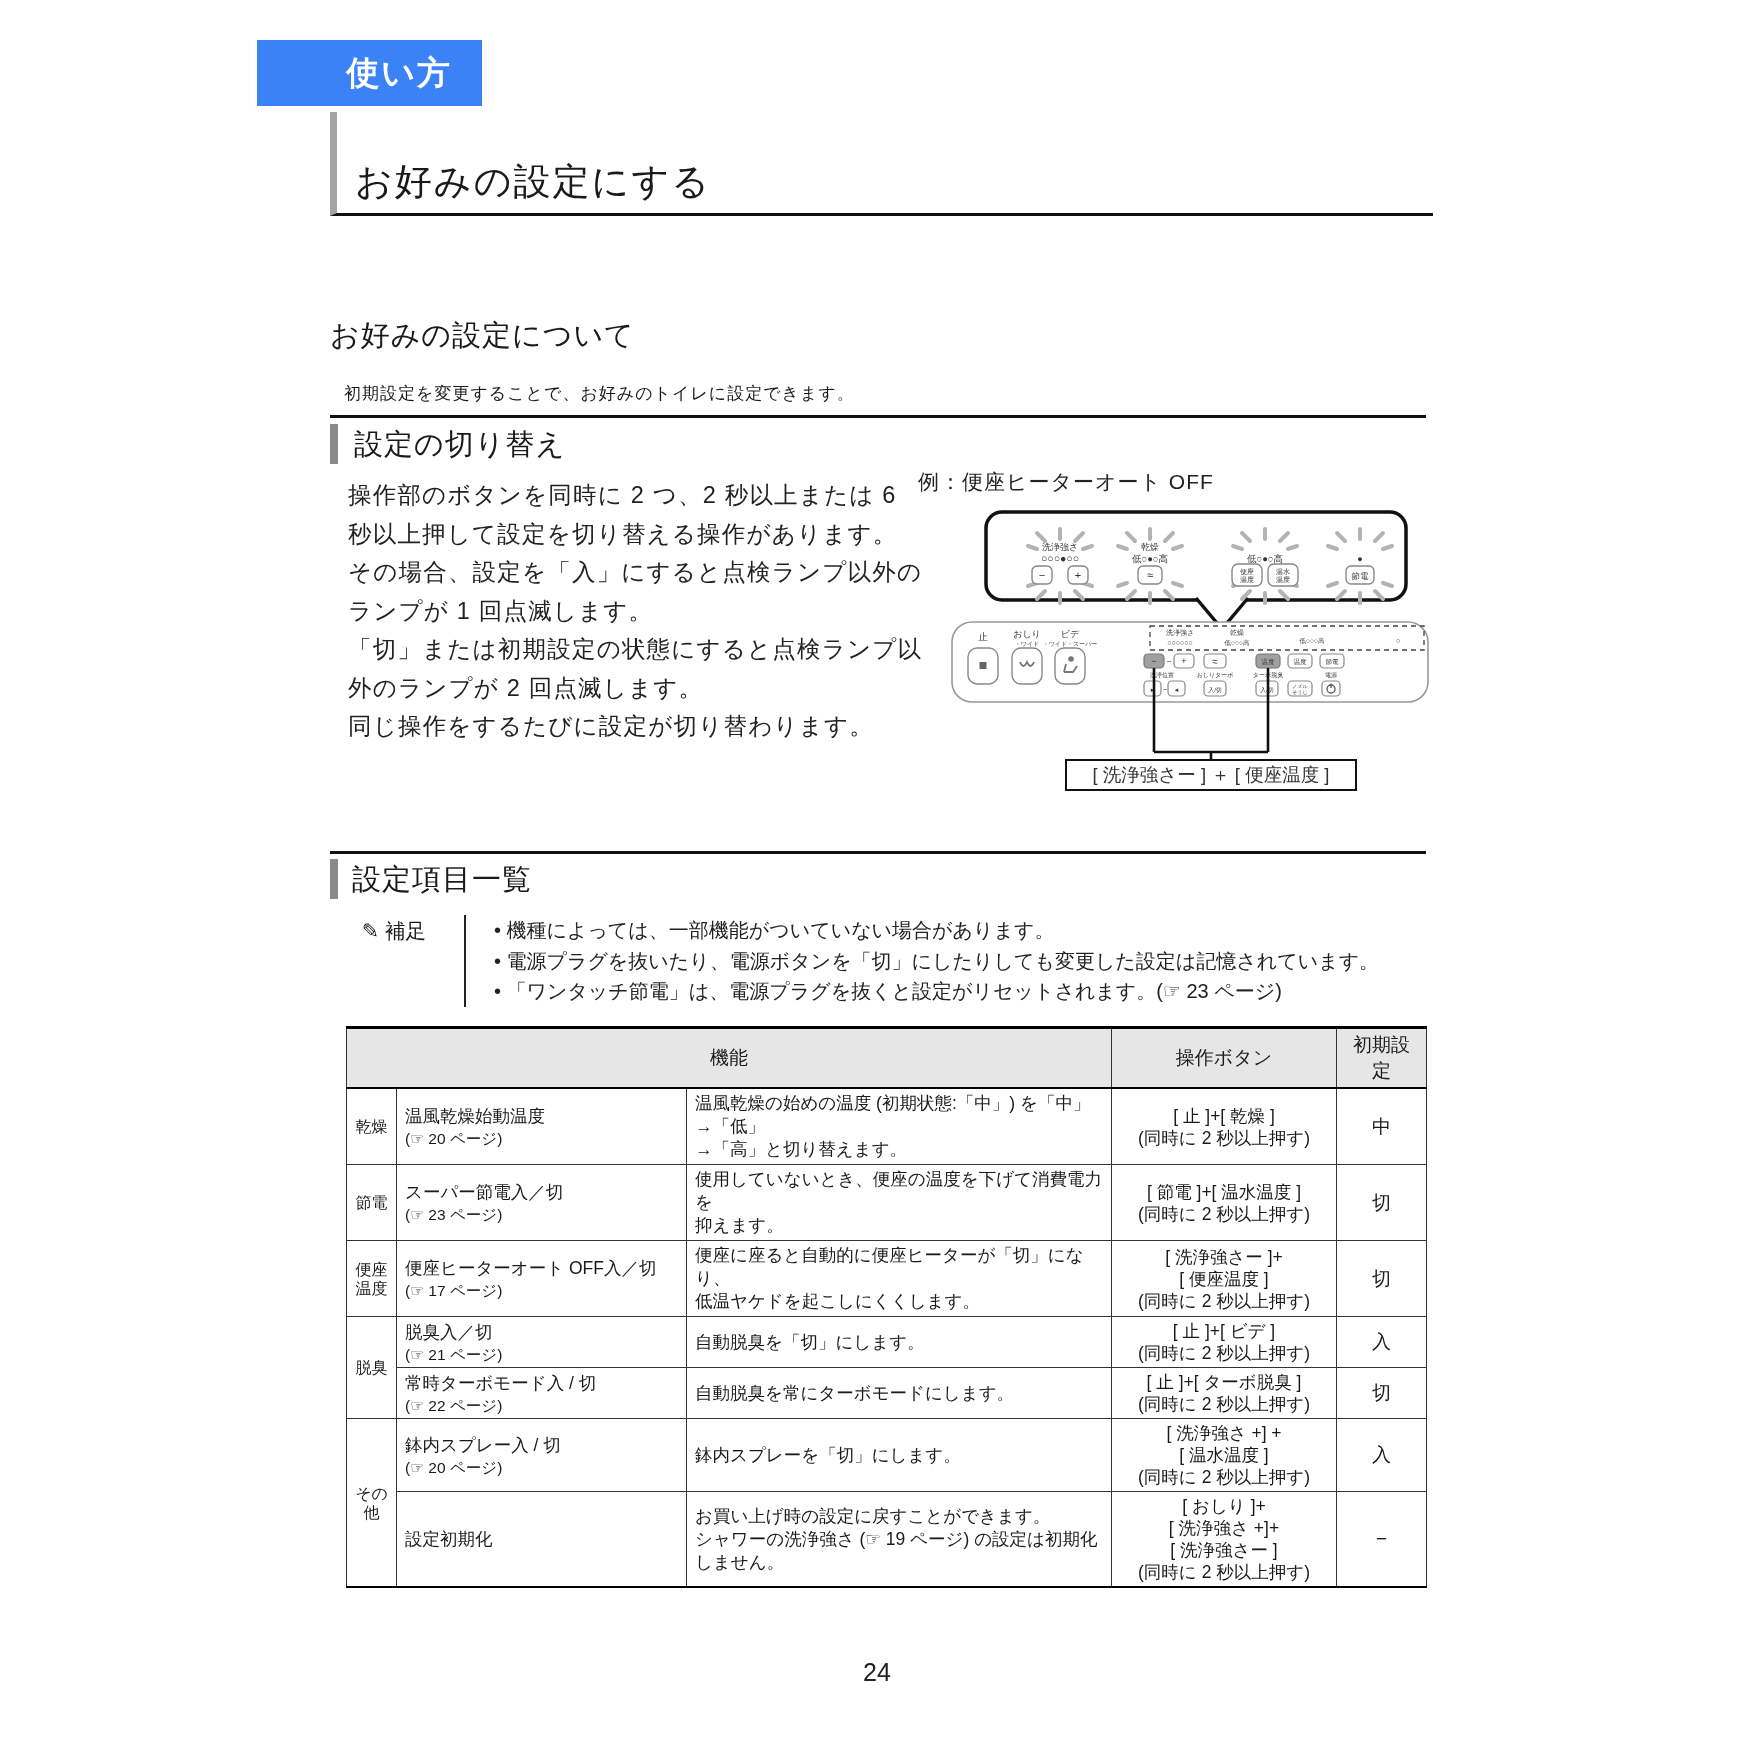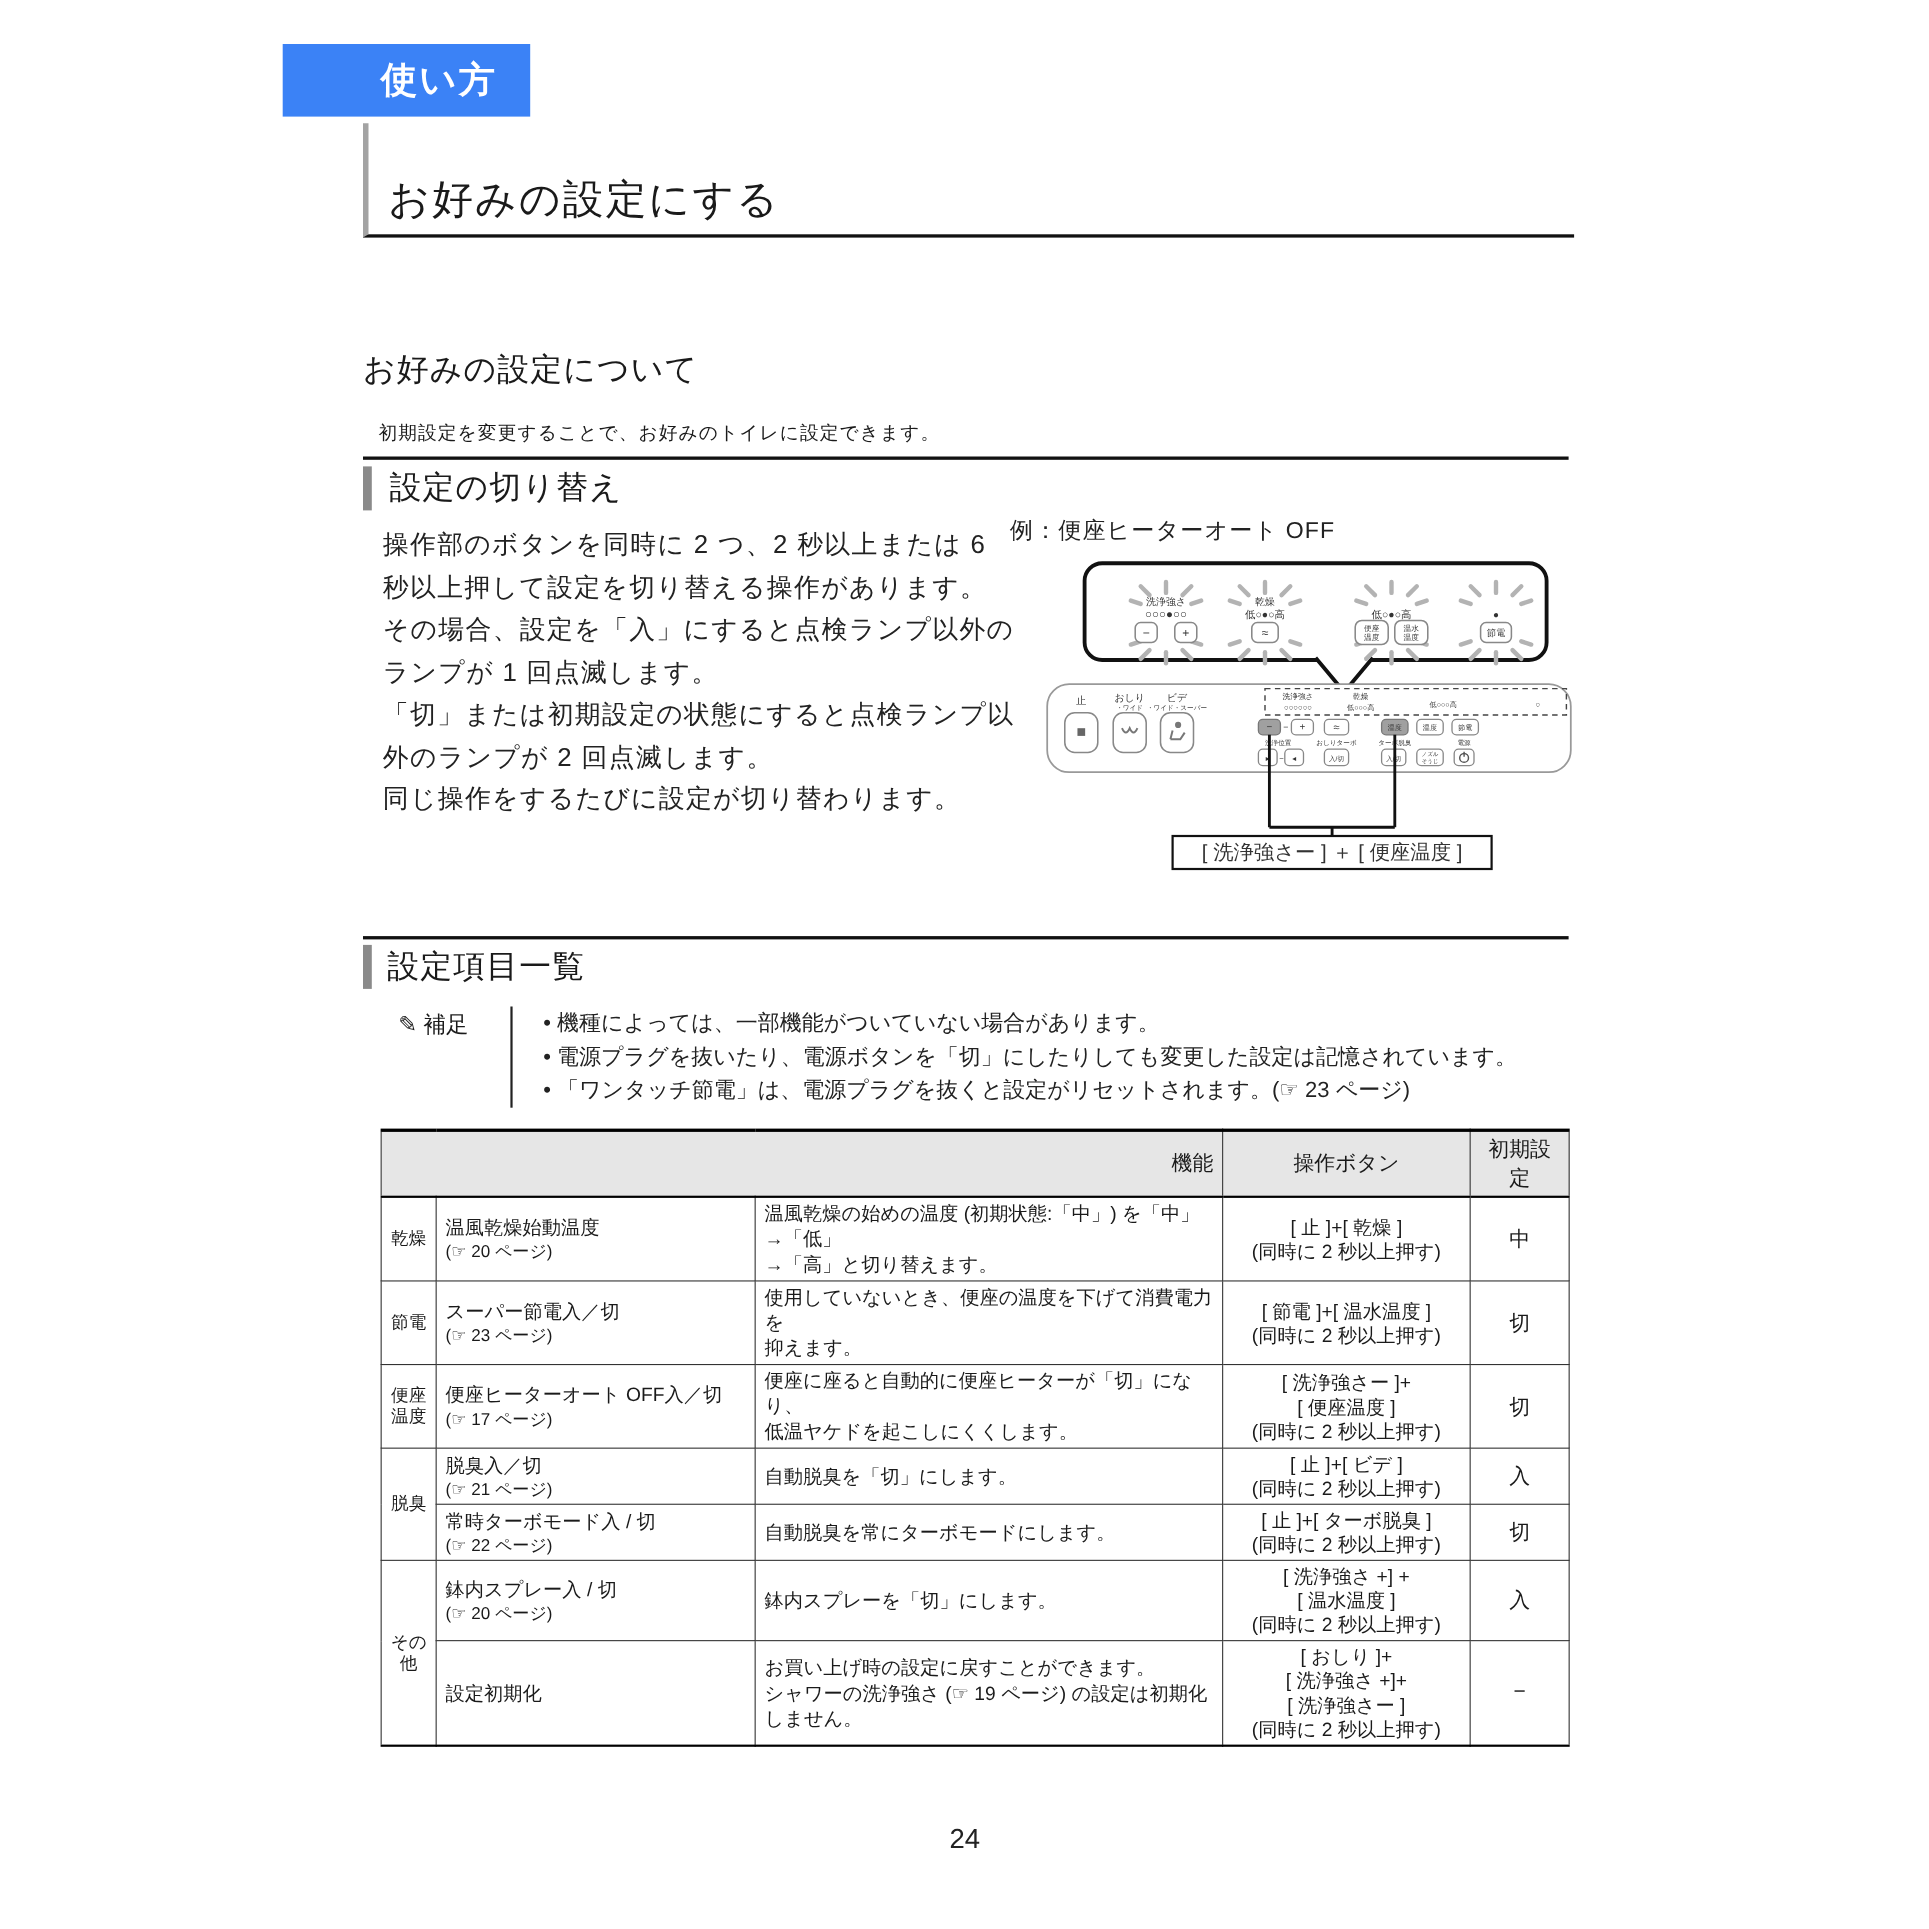--- a/index.html
+++ b/index.html
@@ -6,41 +6,41 @@
   .page{position:relative;width:1754px;height:1754px;background:#fff;overflow:hidden;
         font-family:"Liberation Sans","DejaVu Sans",sans-serif;color:#1a1a1a;}
   .abs{position:absolute;}
   .pre{white-space:pre-line;}
   
   .tab{left:257px;top:40px;width:225px;height:66px;background:#3b82f6;color:#fff;
        font-size:33px;font-weight:bold;line-height:66px;text-align:right;padding-right:30px;
        box-sizing:border-box;letter-spacing:2px;}
   
   .title-block{left:330px;top:112px;width:1096px;height:101px;
-       border-left:5px solid #a3a3a3;border-bottom:3px solid #111;}
+       border-left:7px solid #a3a3a3;border-bottom:3px solid #111;}
   .title-block h1{position:absolute;left:18px;bottom:6px;margin:0;font-size:37px;
        font-weight:500;letter-spacing:2px;}
   .h2{font-size:29px;font-weight:500;letter-spacing:1px;}
   .rule-head{border-top:3px solid #111;width:1096px;}
   .barhead{border-left:8px solid #8a8a8a;padding-left:14px;line-height:40px;height:40px;}
   .body-text{font-size:23.5px;line-height:38.5px;letter-spacing:1.2px;color:#222;}
   
   .noteflex{display:flex;align-items:flex-start;gap:24px;}
   .notelabel{font-size:20.5px;white-space:nowrap;margin-right:14px;padding-top:2px;}
   .notelist{border-left:2.5px solid #222;padding-left:28px;width:1000px;}
   .notelist div{font-size:20px;line-height:30.5px;color:#222;}
   .notelist div::before{content:"• ";}
   
   table.settings{border-collapse:collapse;table-layout:fixed;width:1080px;
        border-top:3px solid #000;border-bottom:2px solid #000;}
   table.settings td,table.settings th{border:1.2px solid #333;box-sizing:border-box;
        vertical-align:middle;padding:3px 8px;font-weight:normal;}
   table.settings tr.hdr th{background:#e6e6e6;font-size:19px;height:34px;
        border-bottom:2.5px solid #000;font-weight:500;}
-  th.left{text-align:right;padding-left:10px;}
+  th.left{text-align:center;padding-left:10px;}
   td.group{padding:1px;text-align:center;font-size:16px;line-height:19px;}
   td.namecell .nm{font-size:17.5px;line-height:22px;}
   td.namecell .rf{font-size:15.5px;line-height:19px;margin-top:2px;}
   td.desc{font-size:17.5px;line-height:23px;}
   td.btns{text-align:center;font-size:17.5px;line-height:22px;padding:2px 4px;}
   td.dflt{text-align:center;font-size:19px;}
   .pagenum{left:0;top:1658px;width:1754px;text-align:center;font-size:25px;color:#222;}
   .example{font-size:21px;letter-spacing:1px;color:#222;}
   svg text{font-family:"Liberation Sans","DejaVu Sans",sans-serif;fill:#333;}
 </style>

